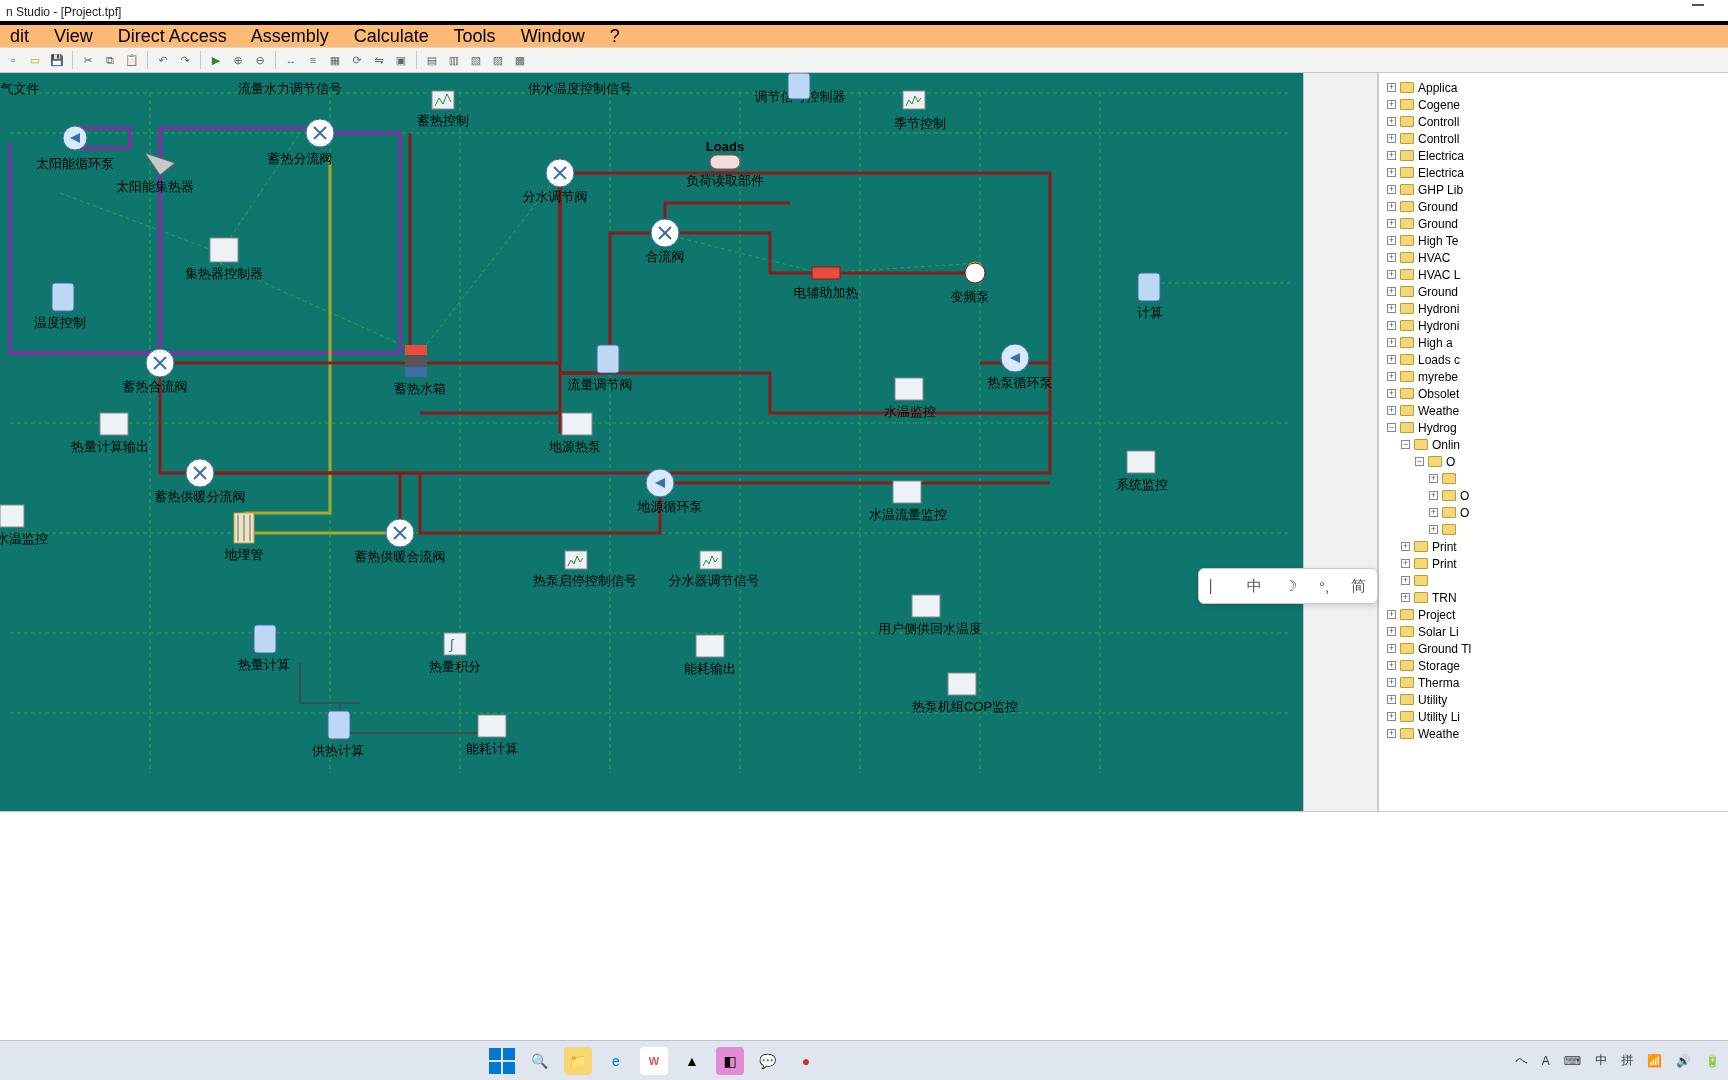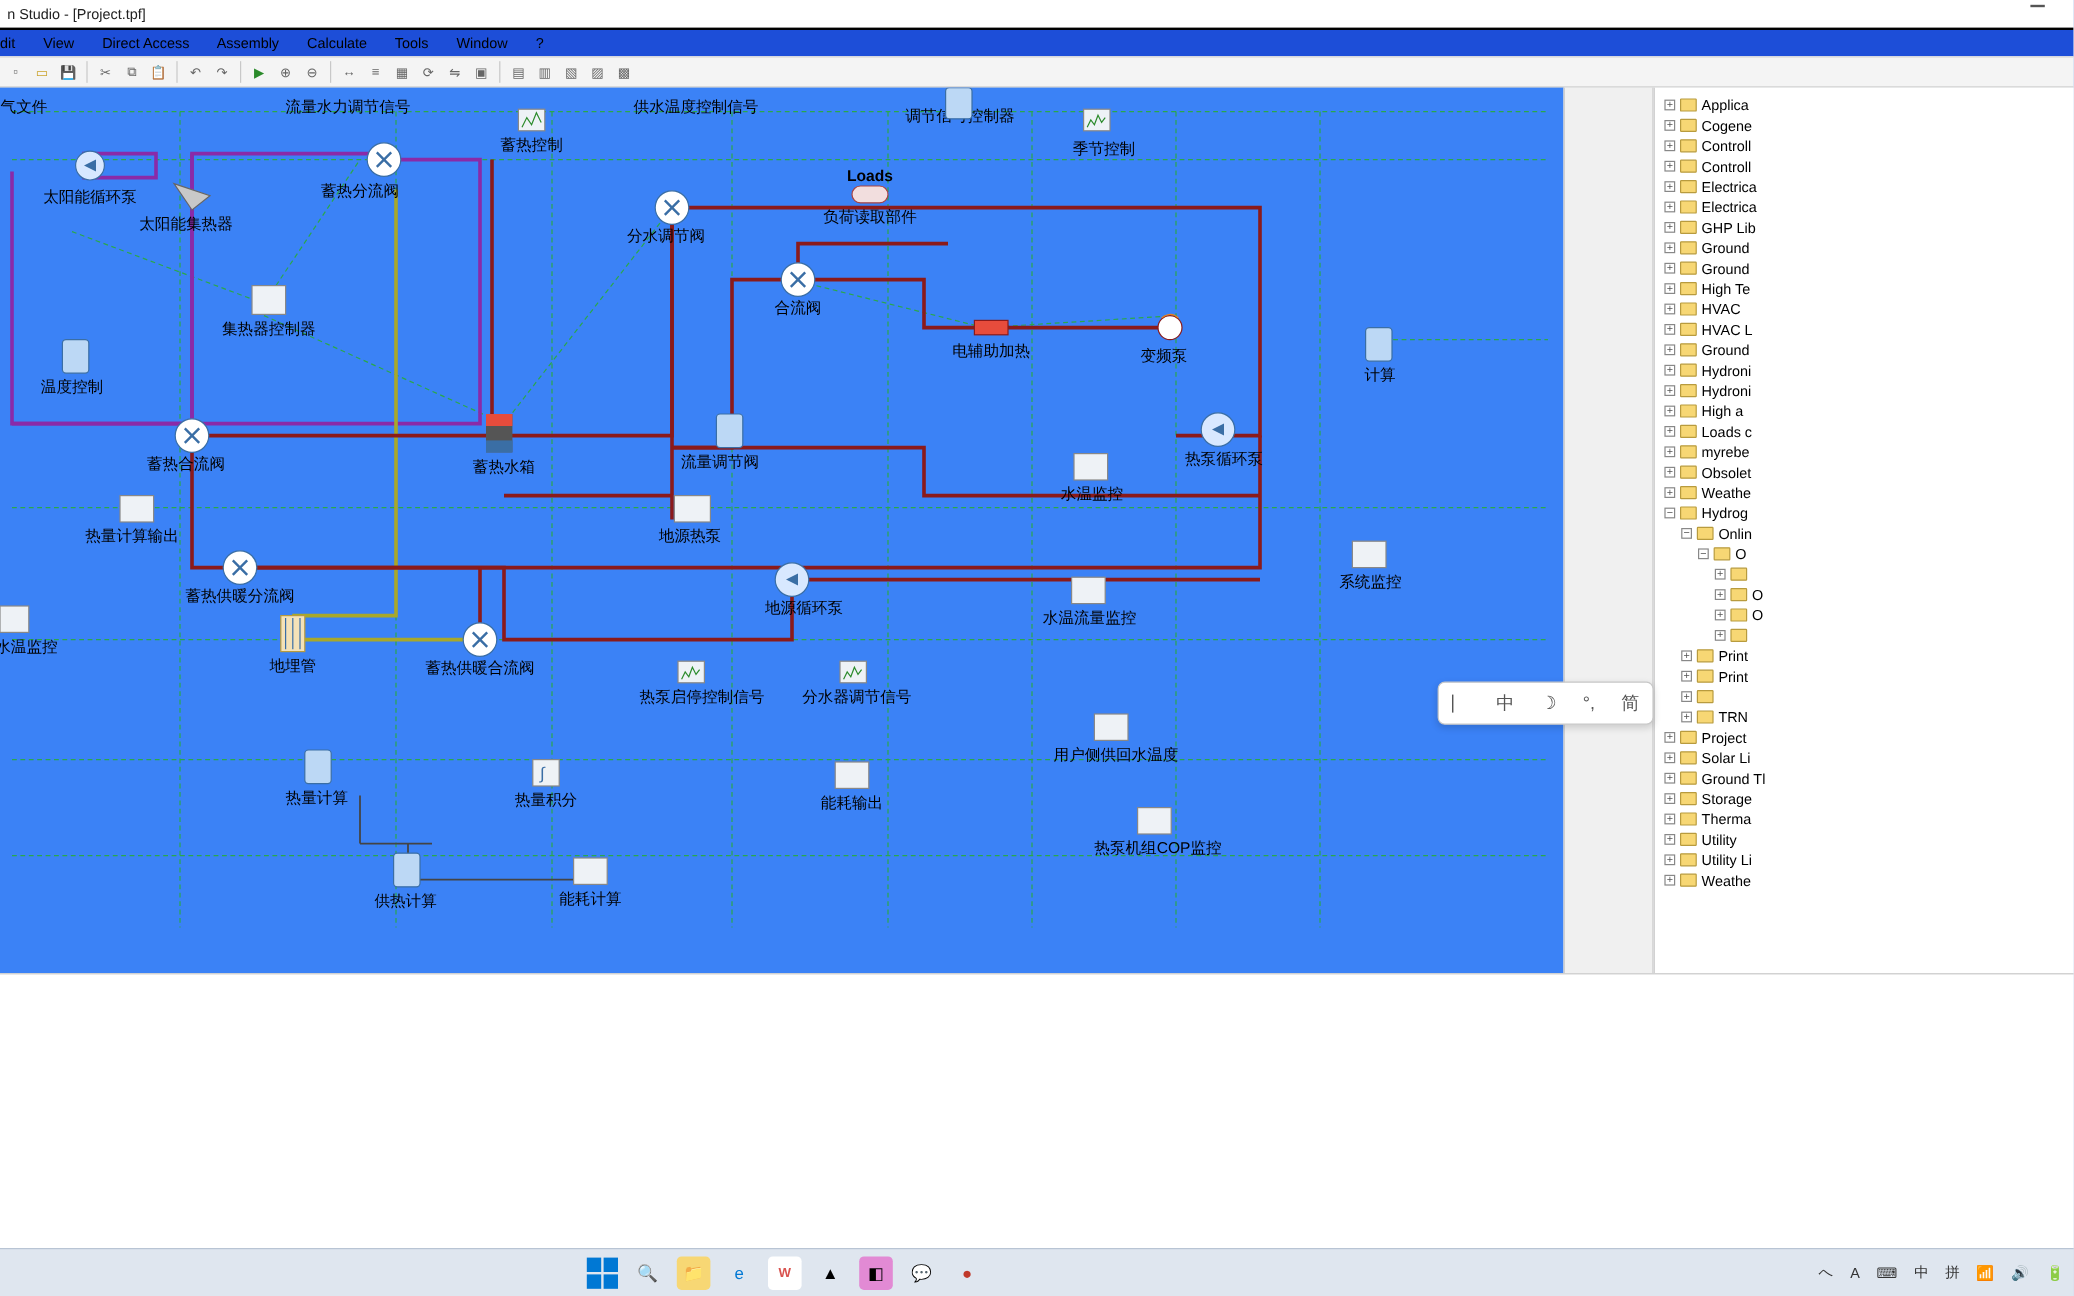--- a/index.html
+++ b/index.html
@@ -1,24 +1,24 @@
 <!DOCTYPE html>
 <html><head>
 <meta charset="utf-8">
 <style>
 *{margin:0;padding:0;box-sizing:border-box;font-family:"Microsoft YaHei",Tahoma,Arial,sans-serif}
 html,body{width:1728px;height:1080px;overflow:hidden;background:#e9edf2}
-#titlebar{height:25px;background:#fff;border-bottom:2px solid #000000;font-size:12px;line-height:25px;padding-left:6px;color:#222;position:relative}
+#titlebar{height:25px;background:#fff;border-bottom:4px solid #000000;font-size:12px;line-height:25px;padding-left:6px;color:#222;position:relative}
 #titlebar .dash{position:absolute;right:24px;top:4px;width:12px;height:2px;background:#555}
-#menubar{height:22px;background:#1d4ed8;font-size:12px;line-height:22px;padding-left:0;color:#000}
+#menubar{height:22px;background:#fdba74;font-size:18px;line-height:22px;padding-left:10px;color:#000}
 #menubar span{margin-right:20px;cursor:default}
 #toolbar{height:26px;background:#f4f4f4;border-top:1px solid #d8d8d8;border-bottom:1px solid #c8c8c8;display:flex;align-items:center;padding-left:4px;gap:4px}
 #toolbar .tb{width:18px;height:18px;display:inline-flex;align-items:center;justify-content:center;font-size:11px;color:#666;border:1px solid transparent}
 #toolbar .sep{width:1px;height:18px;background:#c8c8c8;margin:0 2px}
-#workspace{position:absolute;left:0;top:73px;right:425px;bottom:269px;background:#3b82f6;overflow:hidden}
+#workspace{position:absolute;left:0;top:73px;right:425px;bottom:269px;background:#0f766e;overflow:hidden}
 #rightpanel{position:absolute;right:350px;top:73px;width:75px;bottom:269px;background:#f0f0f0;border-left:1px solid #c8c8c8;border-right:1px solid #c8c8c8}
 #treepanel{position:absolute;right:0;top:73px;width:350px;bottom:269px;background:#fff;border-left:1px solid #c8c8c8;overflow:hidden}
 #bottompanel{position:absolute;left:0;right:0;bottom:40px;height:229px;background:#fff;border-top:1px solid #c8c8c8}
 #taskbar{position:absolute;left:0;right:0;bottom:0;height:40px;background:#dfe6ef;border-top:1px solid #b8c4d4;display:flex;align-items:center;padding:0 8px}
 #taskbar .start{width:28px;height:28px;display:flex;flex-wrap:wrap}
 #taskbar .start div{width:12px;height:12px;margin:1px;background:#0078d4}
 #taskbar .icons{display:flex;gap:10px;margin-left:480px}
 #taskbar .app{width:28px;height:28px;border-radius:4px;display:flex;align-items:center;justify-content:center;font-size:14px}
 #taskbar .tray{margin-left:auto;display:flex;gap:14px;font-size:12px;color:#333;align-items:center}
 

